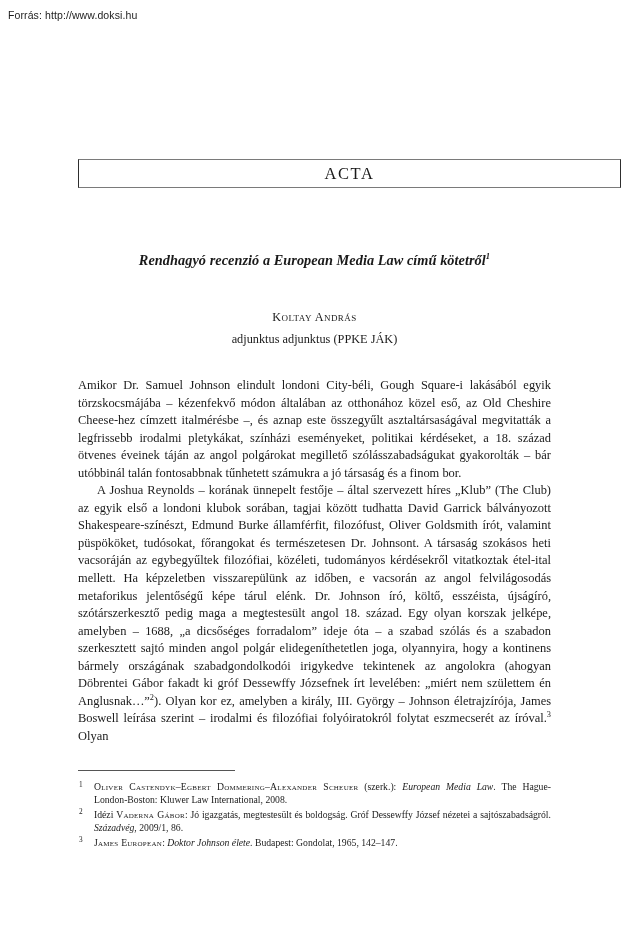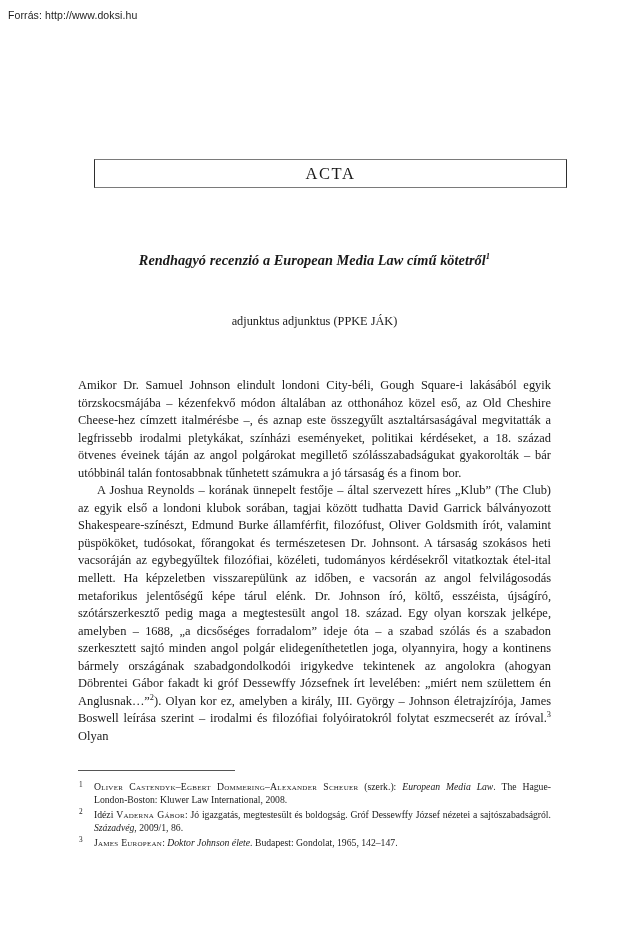--- a/index.html
+++ b/index.html
@@ -47,30 +47,29 @@
     line-height: 15px;
     color: #1a1a1a;
   }
   .journal-head div { white-space: nowrap; }
 
   
   .acta-box {
     position: absolute;
     top: 159px;
     left: 0;
-    width: 473px;
+    width: 543px;
     height: 29px;
     box-sizing: border-box;
     border: 1px solid #7a7a7a;
     border-left-color: #2e2e2e;
     border-right-color: #2e2e2e;
     display: flex;
     align-items: center;
     justify-content: center;
-    margin-left: 16px;
   }
   .acta-box .acta-label {
     font-size: 16.5px;
     letter-spacing: 1.6px;
     color: #1a1a1a;
   }
 
   
   .title-block {
     position: absolute;
@@ -186,20 +185,21 @@
 
   <div class="acta-box">
     <span class="acta-label">ACTA</span>
   </div>
 
   <div class="title-block">
     <h2 class="doc-subtitle"><span>Rendhagyó recenzió a European Media Law című kötetről</span><sup>1</sup></h2>
   </div>
 
   <div class="author-block">
+    <div class="author-name">Koltay András</div>
     <div class="author-affil">adjunktus adjunktus (PPKE JÁK)</div>
   </div>
 
   <div class="body-text">
     <p>Amikor Dr. Samuel Johnson elindult londoni City-béli, Gough Square-i lakásából egyik törzskocsmájába – kézenfekvő módon általában az otthonához közel eső, az Old Cheshire Cheese-hez címzett italmérésbe –, és aznap este összegyűlt asztaltársaságával megvitatták a legfrissebb irodalmi pletykákat, színházi eseményeket, politikai kérdéseket, a 18. század ötvenes éveinek táján az angol polgárokat megillető szólásszabadságukat gyakorolták – bár utóbbinál talán fontosabbnak tűnhetett számukra a jó társaság és a finom bor.</p>
     <p><span>A Joshua Reynolds – korának ünnepelt festője – által szervezett híres „Klub” (The Club) az egyik első a londoni klubok sorában, tagjai között tudhatta David Garrick bálványozott Shakespeare-színészt, Edmund Burke államférfit, filozófust, Oliver Goldsmith írót, valamint püspököket, tudósokat, főrangokat és természetesen Dr. Johnsont. A társaság szokásos heti vacsoráján az egybegyűltek filozófiai, közéleti, tudományos kérdésekről vitatkoztak étel-ital mellett. Ha képzeletben visszarepülünk az időben, e vacsorán az angol felvilágosodás metaforikus jelentőségű képe tárul elénk. Dr. Johnson író, költő, esszéista, újságíró, szótárszerkesztő pedig maga a megtestesült angol 18. század. Egy olyan korszak jelképe, amelyben – 1688, „a dicsőséges forradalom” ideje óta – a szabad szólás és a szabadon szerkesztett sajtó minden angol polgár elidegeníthetetlen joga, olyannyira, hogy a kontinens bármely országának szabadgondolkodói irigykedve tekintenek az angolokra (ahogyan Döbrentei Gábor fakadt ki gróf Dessewffy Józsefnek írt levelében: „miért nem születtem én Anglusnak…”</span><sup>2</sup><span>). Olyan kor ez, amelyben a király, III. György – Johnson életrajzírója, James Boswell leírása szerint – irodalmi és filozófiai folyóiratokról folytat eszmecserét az íróval.</span><sup>3</sup><span> Olyan</span></p>
   </div>
 
   <div class="footnotes">
     <div class="footnote-rule"></div>

